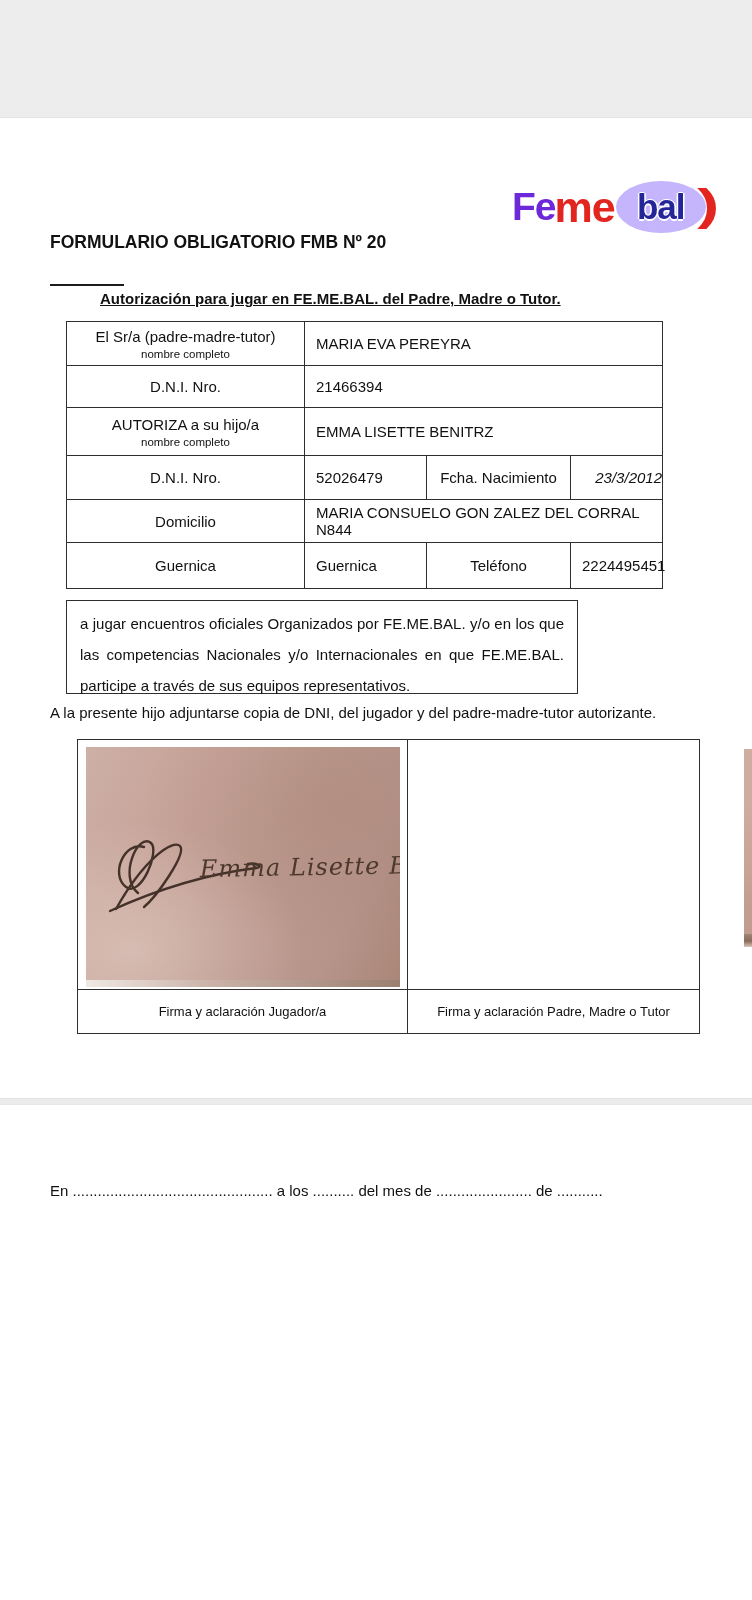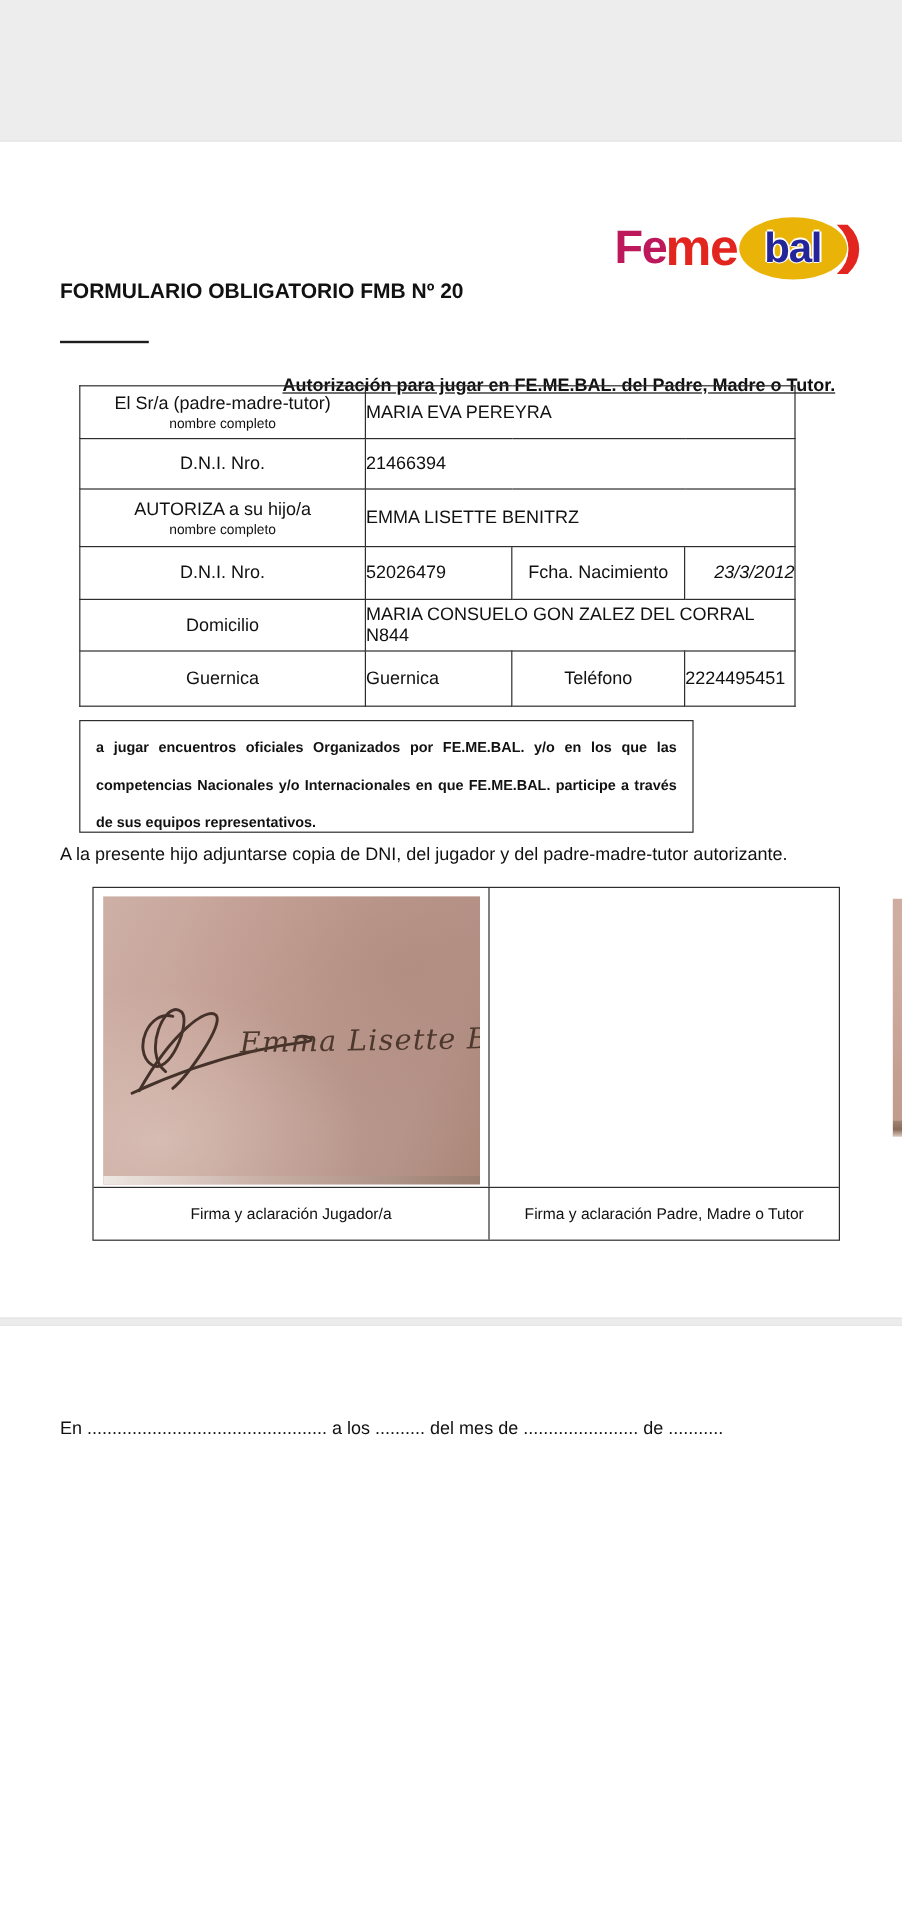--- a/index.html
+++ b/index.html
@@ -6,42 +6,42 @@
   body { background:#ffffff; }
   .screen {
     position:relative; width:752px; height:1600px; background:#ffffff;
     overflow:hidden; font-family:"Liberation Sans", sans-serif; color:#1a1a1a;
   }
   .gray-top { position:absolute; left:0; top:0; width:752px; height:118px; background:#ededed; border-bottom:1px solid #e4e4e4; }
   .gray-sep { position:absolute; left:0; top:1098px; width:752px; height:7px; background:#ececec; border-top:1px solid #e2e2e2; border-bottom:1px solid #e6e6e6; }
 
   
   .logo { position:absolute; left:512px; top:180px; height:54px; display:flex; align-items:center; }
-  .logo-fe { color:#be185d; font-weight:bold; font-size:39px; letter-spacing:-1px; }
+  .logo-fe { color:#6d28d9; font-weight:bold; font-size:39px; letter-spacing:-1px; }
   .logo-me { color:#e32520; font-weight:bold; font-size:43px; letter-spacing:-1px; margin-left:-1px; }
-  .logo-ball { width:90px; height:52px; background:#eab308; border-radius:50%; display:flex; align-items:center; justify-content:center; margin-left:1px; }
+  .logo-ball { width:90px; height:52px; background:#c4b5fd; border-radius:50%; display:flex; align-items:center; justify-content:center; margin-left:1px; }
   .logo-bal { color:#25259a; font-weight:bold; font-size:35px; letter-spacing:-1px;
     text-shadow:-1.5px 0 0 #fff, 1.5px 0 0 #fff, 0 -1.5px 0 #fff, 0 1.5px 0 #fff; }
   .logo-paren { color:#e32520; font-weight:bold; font-size:44px; margin-left:-5px; transform:scaleX(1.5) translateY(-2px); }
 
   .doc-title { position:absolute; left:50px; top:232px; font-size:17.5px; font-weight:bold; color:#111; }
   .title-line { position:absolute; left:50px; top:284px; width:74px; height:2px; background:#1c1c1c; }
-  .doc-subtitle { position:absolute; left:100px; top:290px; width:596px; text-align:right; font-size:15px; font-weight:bold; text-decoration:underline; color:#111;margin-top:23px; }
+  .doc-subtitle { position:absolute; left:100px; top:290px; width:596px; text-align:left; font-size:15px; font-weight:bold; text-decoration:underline; color:#111; }
 
   
   table.form-table { position:absolute; left:66px; top:321px; width:596px; border-collapse:collapse; table-layout:fixed; }
   table.form-table td { border:1.5px solid #2e2e2e; font-size:15px; color:#111; vertical-align:middle; }
   td.lbl { text-align:center; }
-  td.val { font-size:15.5px; }
+  td.val { padding-left:11px; font-size:15.5px; }
   .sublbl { font-size:11.5px; margin-top:3px; }
   td.italic-val { font-style:italic;text-align:right; }
 
   
   .auth-box { position:absolute; left:66px; top:600px; width:512px; height:94px; border:1.5px solid #2e2e2e;
-    padding:7px 13px 0 13px; font-size:12px; line-height:31px; text-align:justify; color:#111;font-weight:bold; }
+    padding:7px 13px 0 13px; font-size:15px; line-height:31px; text-align:justify; color:#111; }
 
   .note { position:absolute; left:50px; top:704px; font-size:15px; color:#111; }
 
   
   .sig-table { position:absolute; left:77px; top:739px; width:623px; border:1.5px solid #2e2e2e; background:#fff; }
   .sig-cells { display:flex; height:249px; }
   .sig-cell-left { width:330px; border-right:1.5px solid #2e2e2e; position:relative; }
   .sig-cell-right { flex:1; position:relative; }
   .sig-captions { display:flex; height:44px; border-top:1.5px solid #2e2e2e;justify-content:center; }
   .sig-caption-left { width:330px; border-right:1.5px solid #2e2e2e; display:flex; align-items:center; justify-content:center; font-size:13px; color:#111; }

